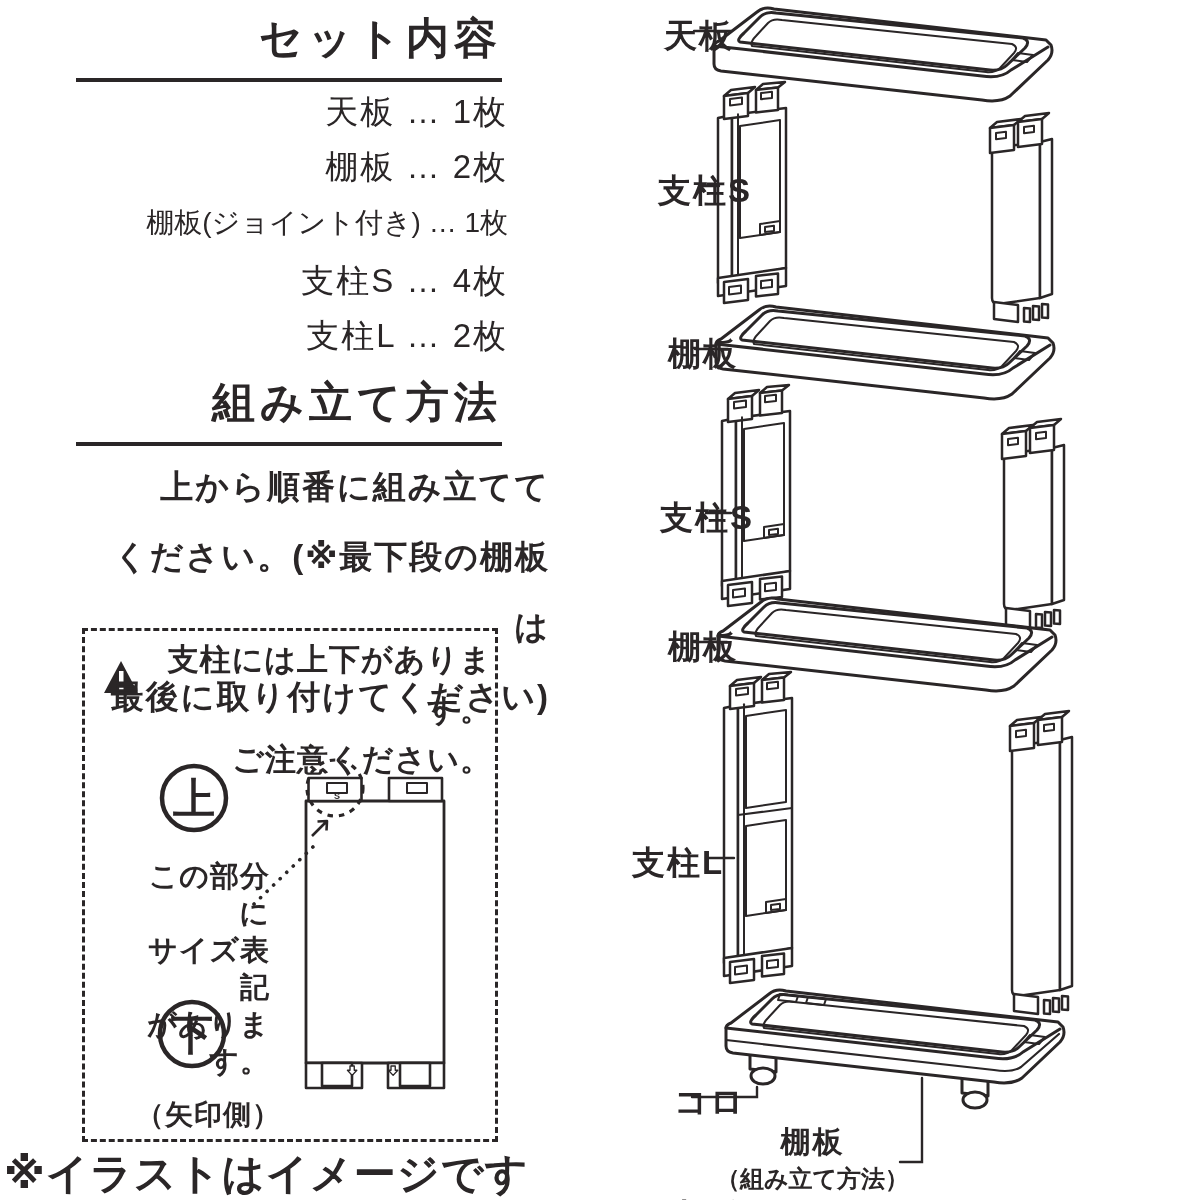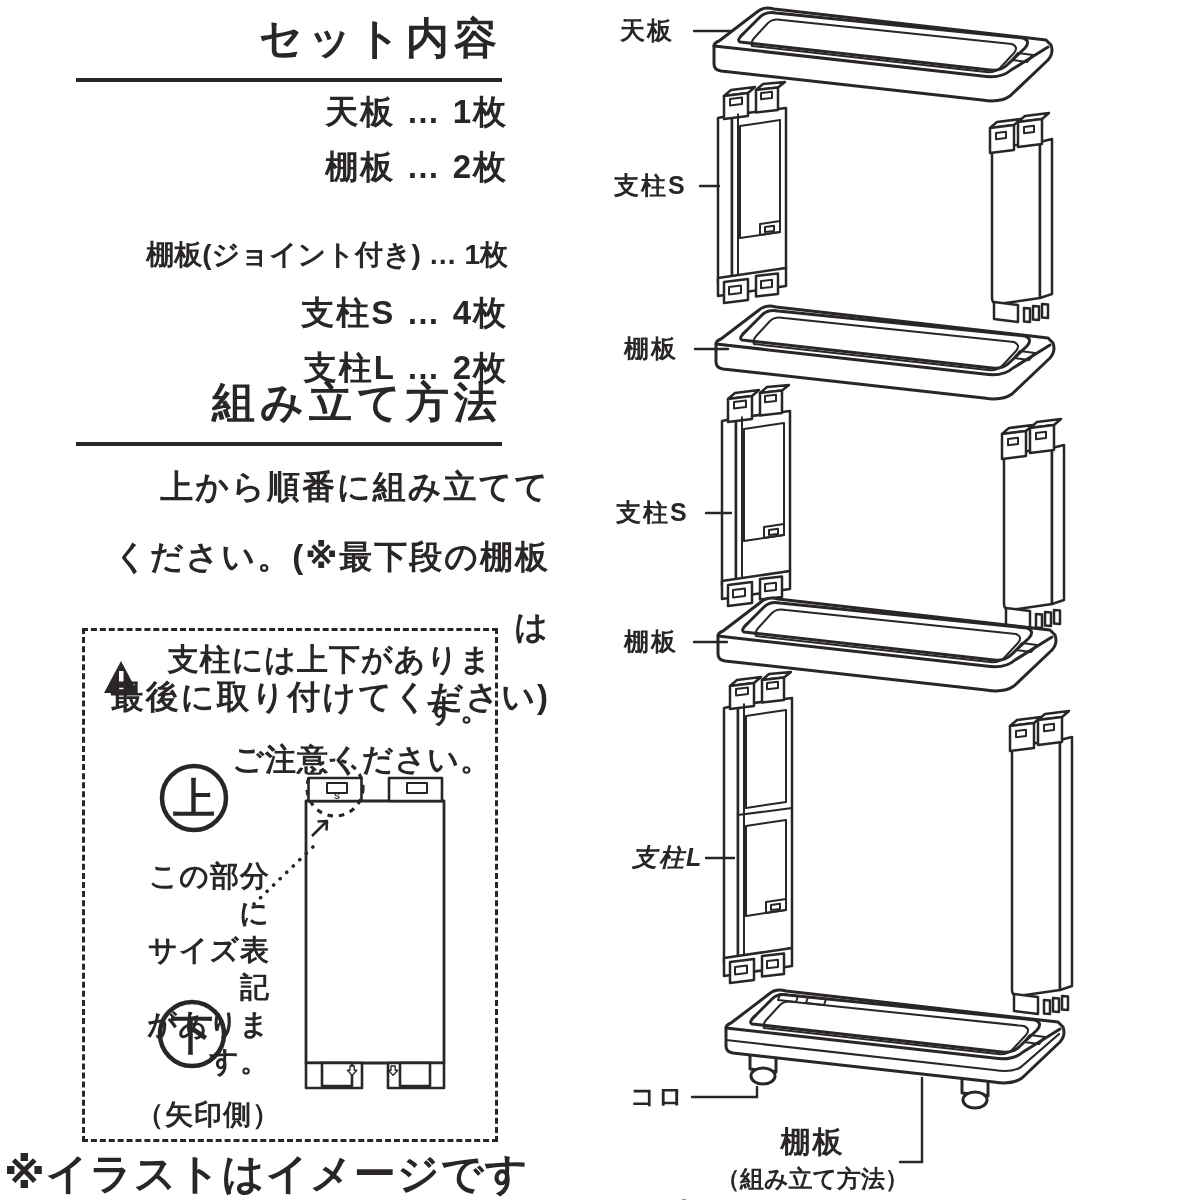--- a/index.html
+++ b/index.html
@@ -2,27 +2,27 @@
 <html><head>
 <meta charset="utf-8">
 <style>
   html,body{margin:0;padding:0;background:#fff;}
   #page{position:relative;width:1200px;height:1200px;background:#fff;overflow:hidden;
         font-family:"Liberation Sans","DejaVu Sans",sans-serif;color:#2a2627;}
   .abs{position:absolute;text-align:right;}
   .jp{font-weight:600;letter-spacing:1px;white-space:pre-line;line-height:1.55;}
   .heading{font-size:43px;font-weight:700;letter-spacing:5px;
            border-bottom:4px solid #2a2627;padding-bottom:10px;width:426px;}
-  .setitem{font-size:33px;font-weight:700;letter-spacing:2px;height:55px;}
-  .setitem.small{font-size:28px;letter-spacing:0;margin-top:32px;}
+  .setitem{font-size:33px;font-weight:400;letter-spacing:2px;height:55px;}
+  .setitem.small{font-size:28px;letter-spacing:0;}
   .instr{font-size:33px;line-height:70px;letter-spacing:2px;}
   .warn{font-size:31px;line-height:50px;letter-spacing:1px;}
   .pointer{font-size:29px;line-height:37px;letter-spacing:1px;}
   .dashedbox{border:3px dashed #2a2627;}
-  .dlabel{font-size:25px;font-weight:600;letter-spacing:2px;}
+  .dlabel{font-size:33px;font-weight:600;letter-spacing:2px;margin-left:44px;}
   .footer{font-size:42px;font-weight:600;letter-spacing:1px;}
   .blabel{ text-align:center;}
   .blabel .l1{font-size:30px;font-weight:600;letter-spacing:2px;}
   .blabel .l2{font-size:24px;font-weight:600;letter-spacing:0;}
   .blabel .l3{font-size:23px;font-weight:600;letter-spacing:0;margin-top:1px;}
   svg{position:absolute;left:0;top:0;}
   .f{fill:#fff;stroke:#2a2627;}
   .l{fill:none;stroke:#2a2627;}
   text{font-family:"Liberation Sans","DejaVu Sans",sans-serif;fill:#2a2627;}
 </style>
@@ -233,21 +233,21 @@
 
   <div class="abs jp" style="left:136px;top:1068px;font-size:28px;margin-top:25px;">（矢印側）</div>
 
   <div class="abs footer" style="left:4px;top:1146px;">※イラストはイメージです</div>
 
   <div class="abs dlabel" style="left:620px;top:14px;">天板</div>
   <div class="abs dlabel" style="left:614px;top:169px;">支柱S</div>
   <div class="abs dlabel" style="left:624px;top:332px;">棚板</div>
   <div class="abs dlabel" style="left:616px;top:496px;">支柱S</div>
   <div class="abs dlabel" style="left:624px;top:625px;">棚板</div>
-  <div class="abs dlabel" style="left:632px;top:841px;font-style:italic;">支柱L</div>
+  <div class="abs dlabel" style="left:588px;top:841px;">支柱L</div>
   <div class="abs dlabel" style="left:630px;top:1080px;">コロ</div>
 
   <div class="abs blabel" style="left:660px;top:1122px;width:305px;">
     <div class="l1">棚板</div>
     <div class="l2">（組み立て方法）</div>
     <div class="l3">※最後に取り付けてください。</div>
   </div>
 
 </div>
 

